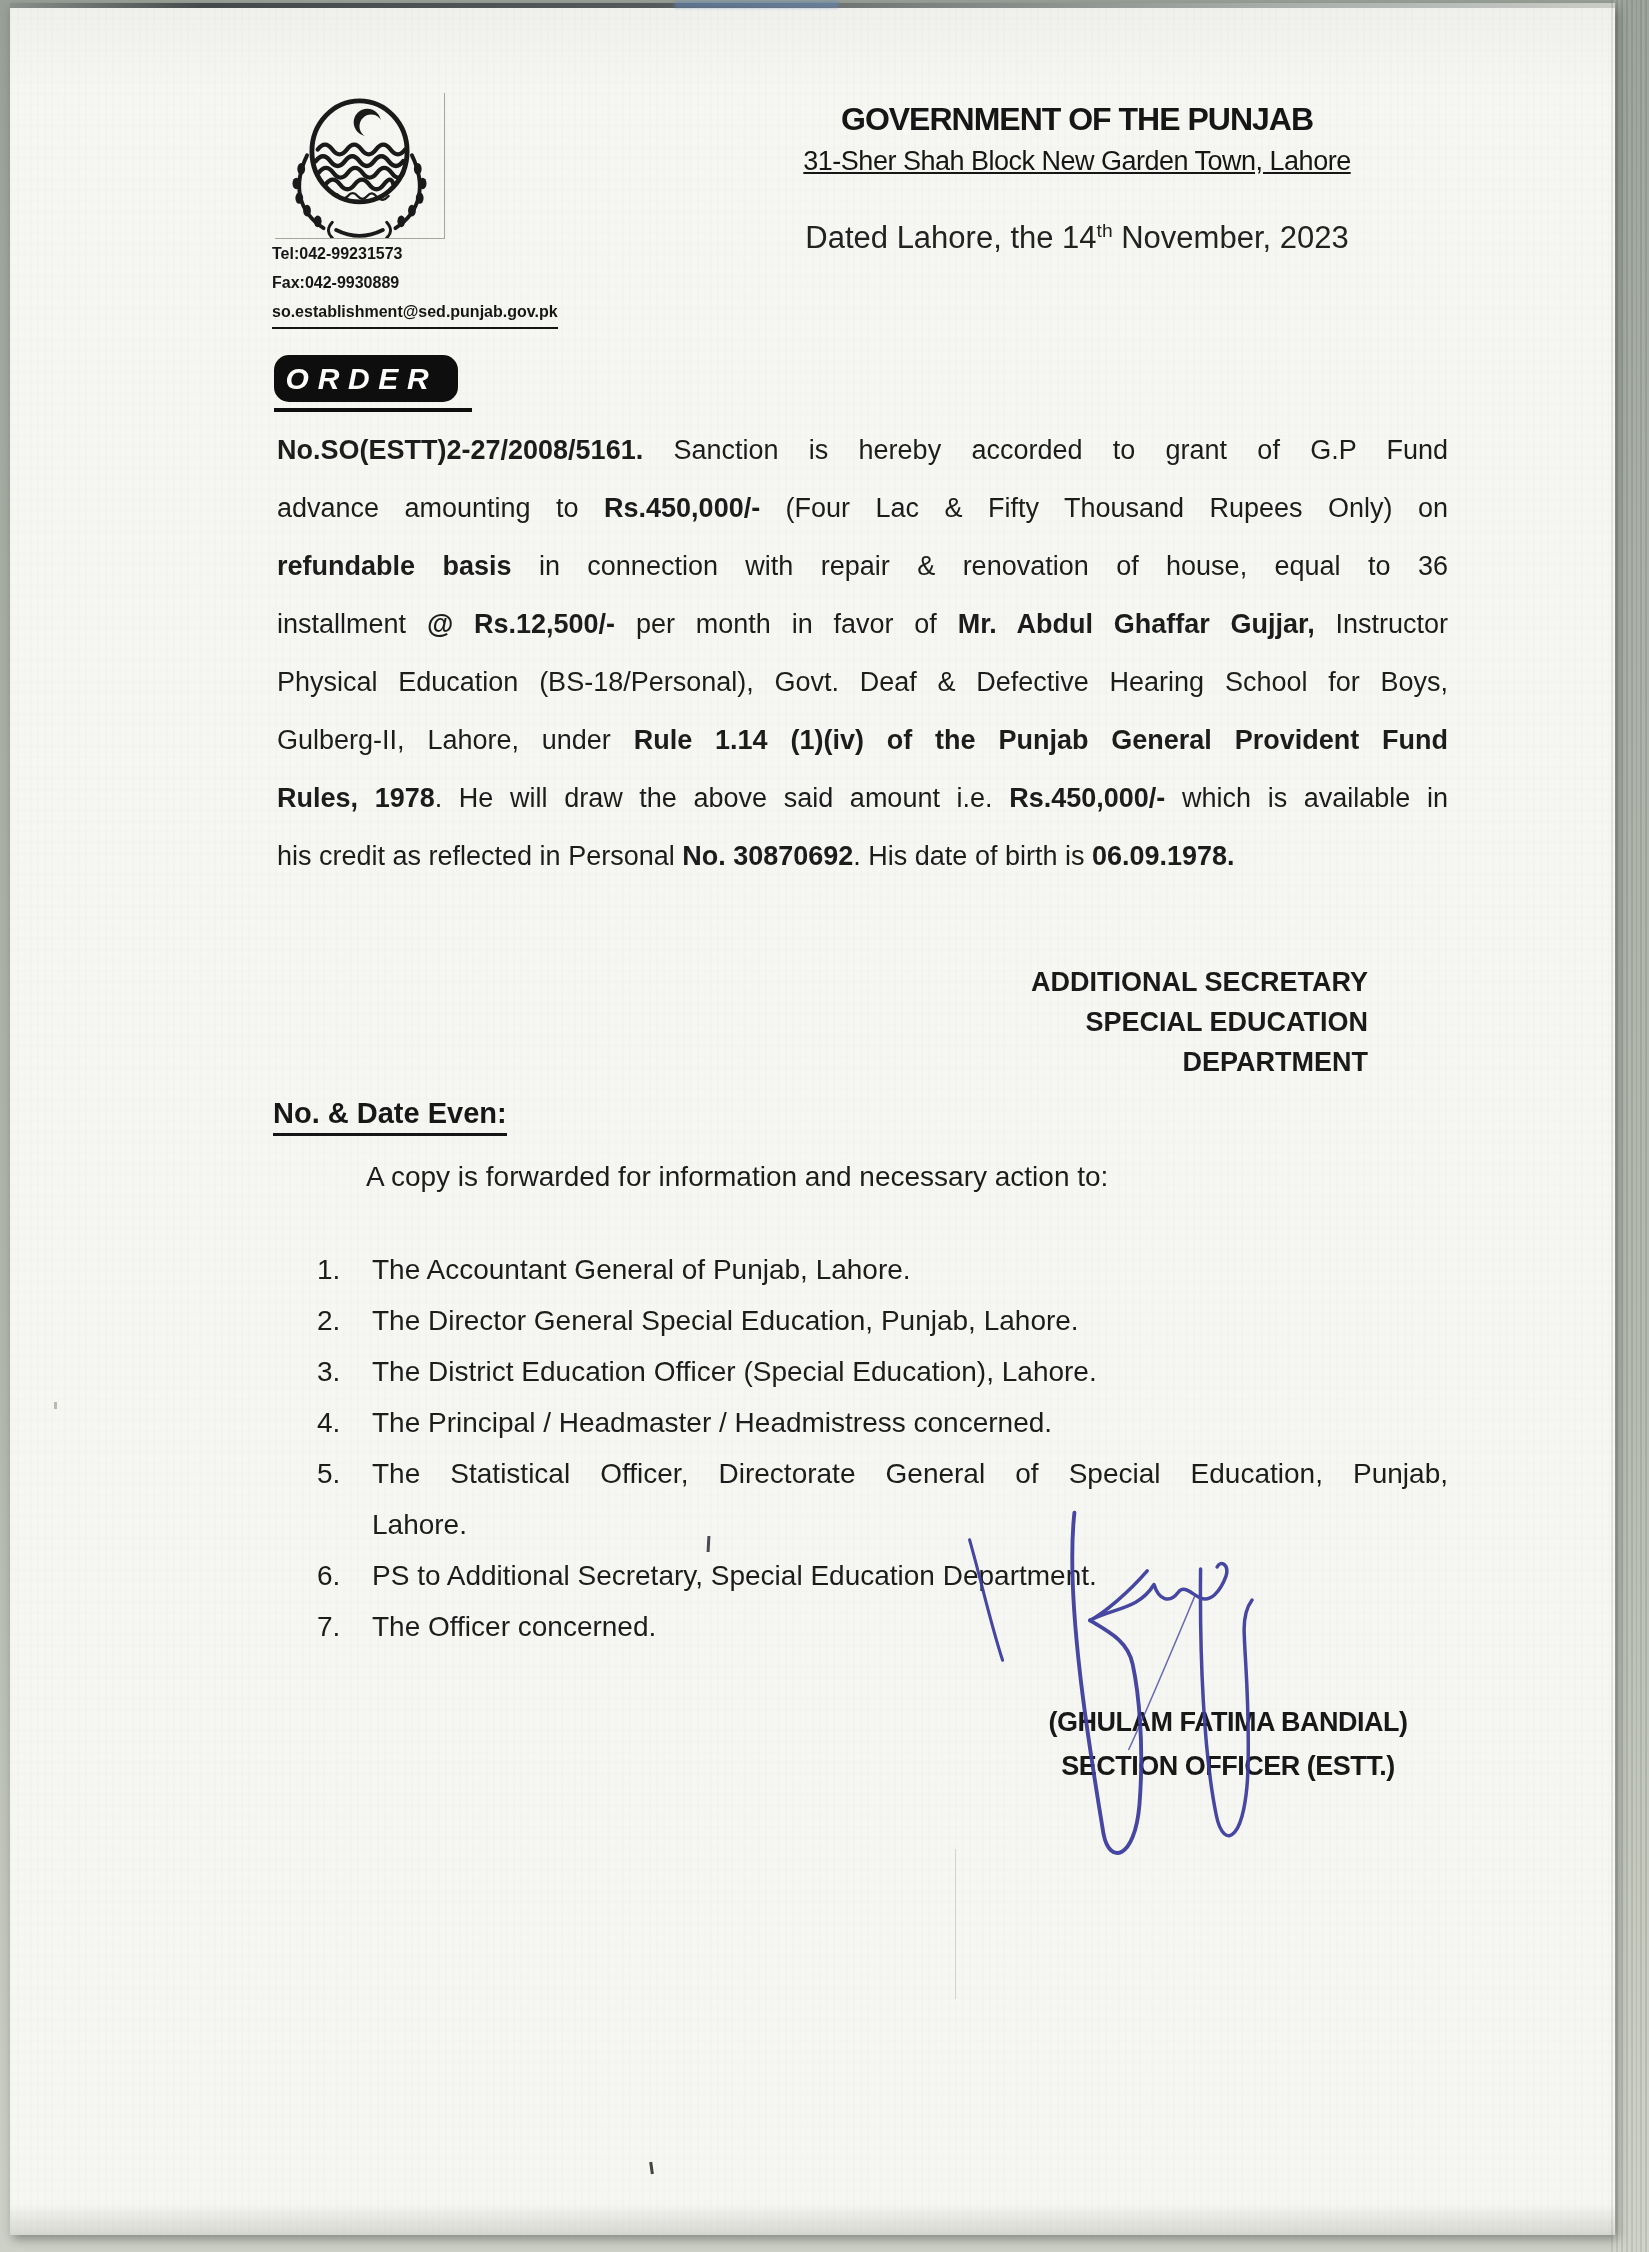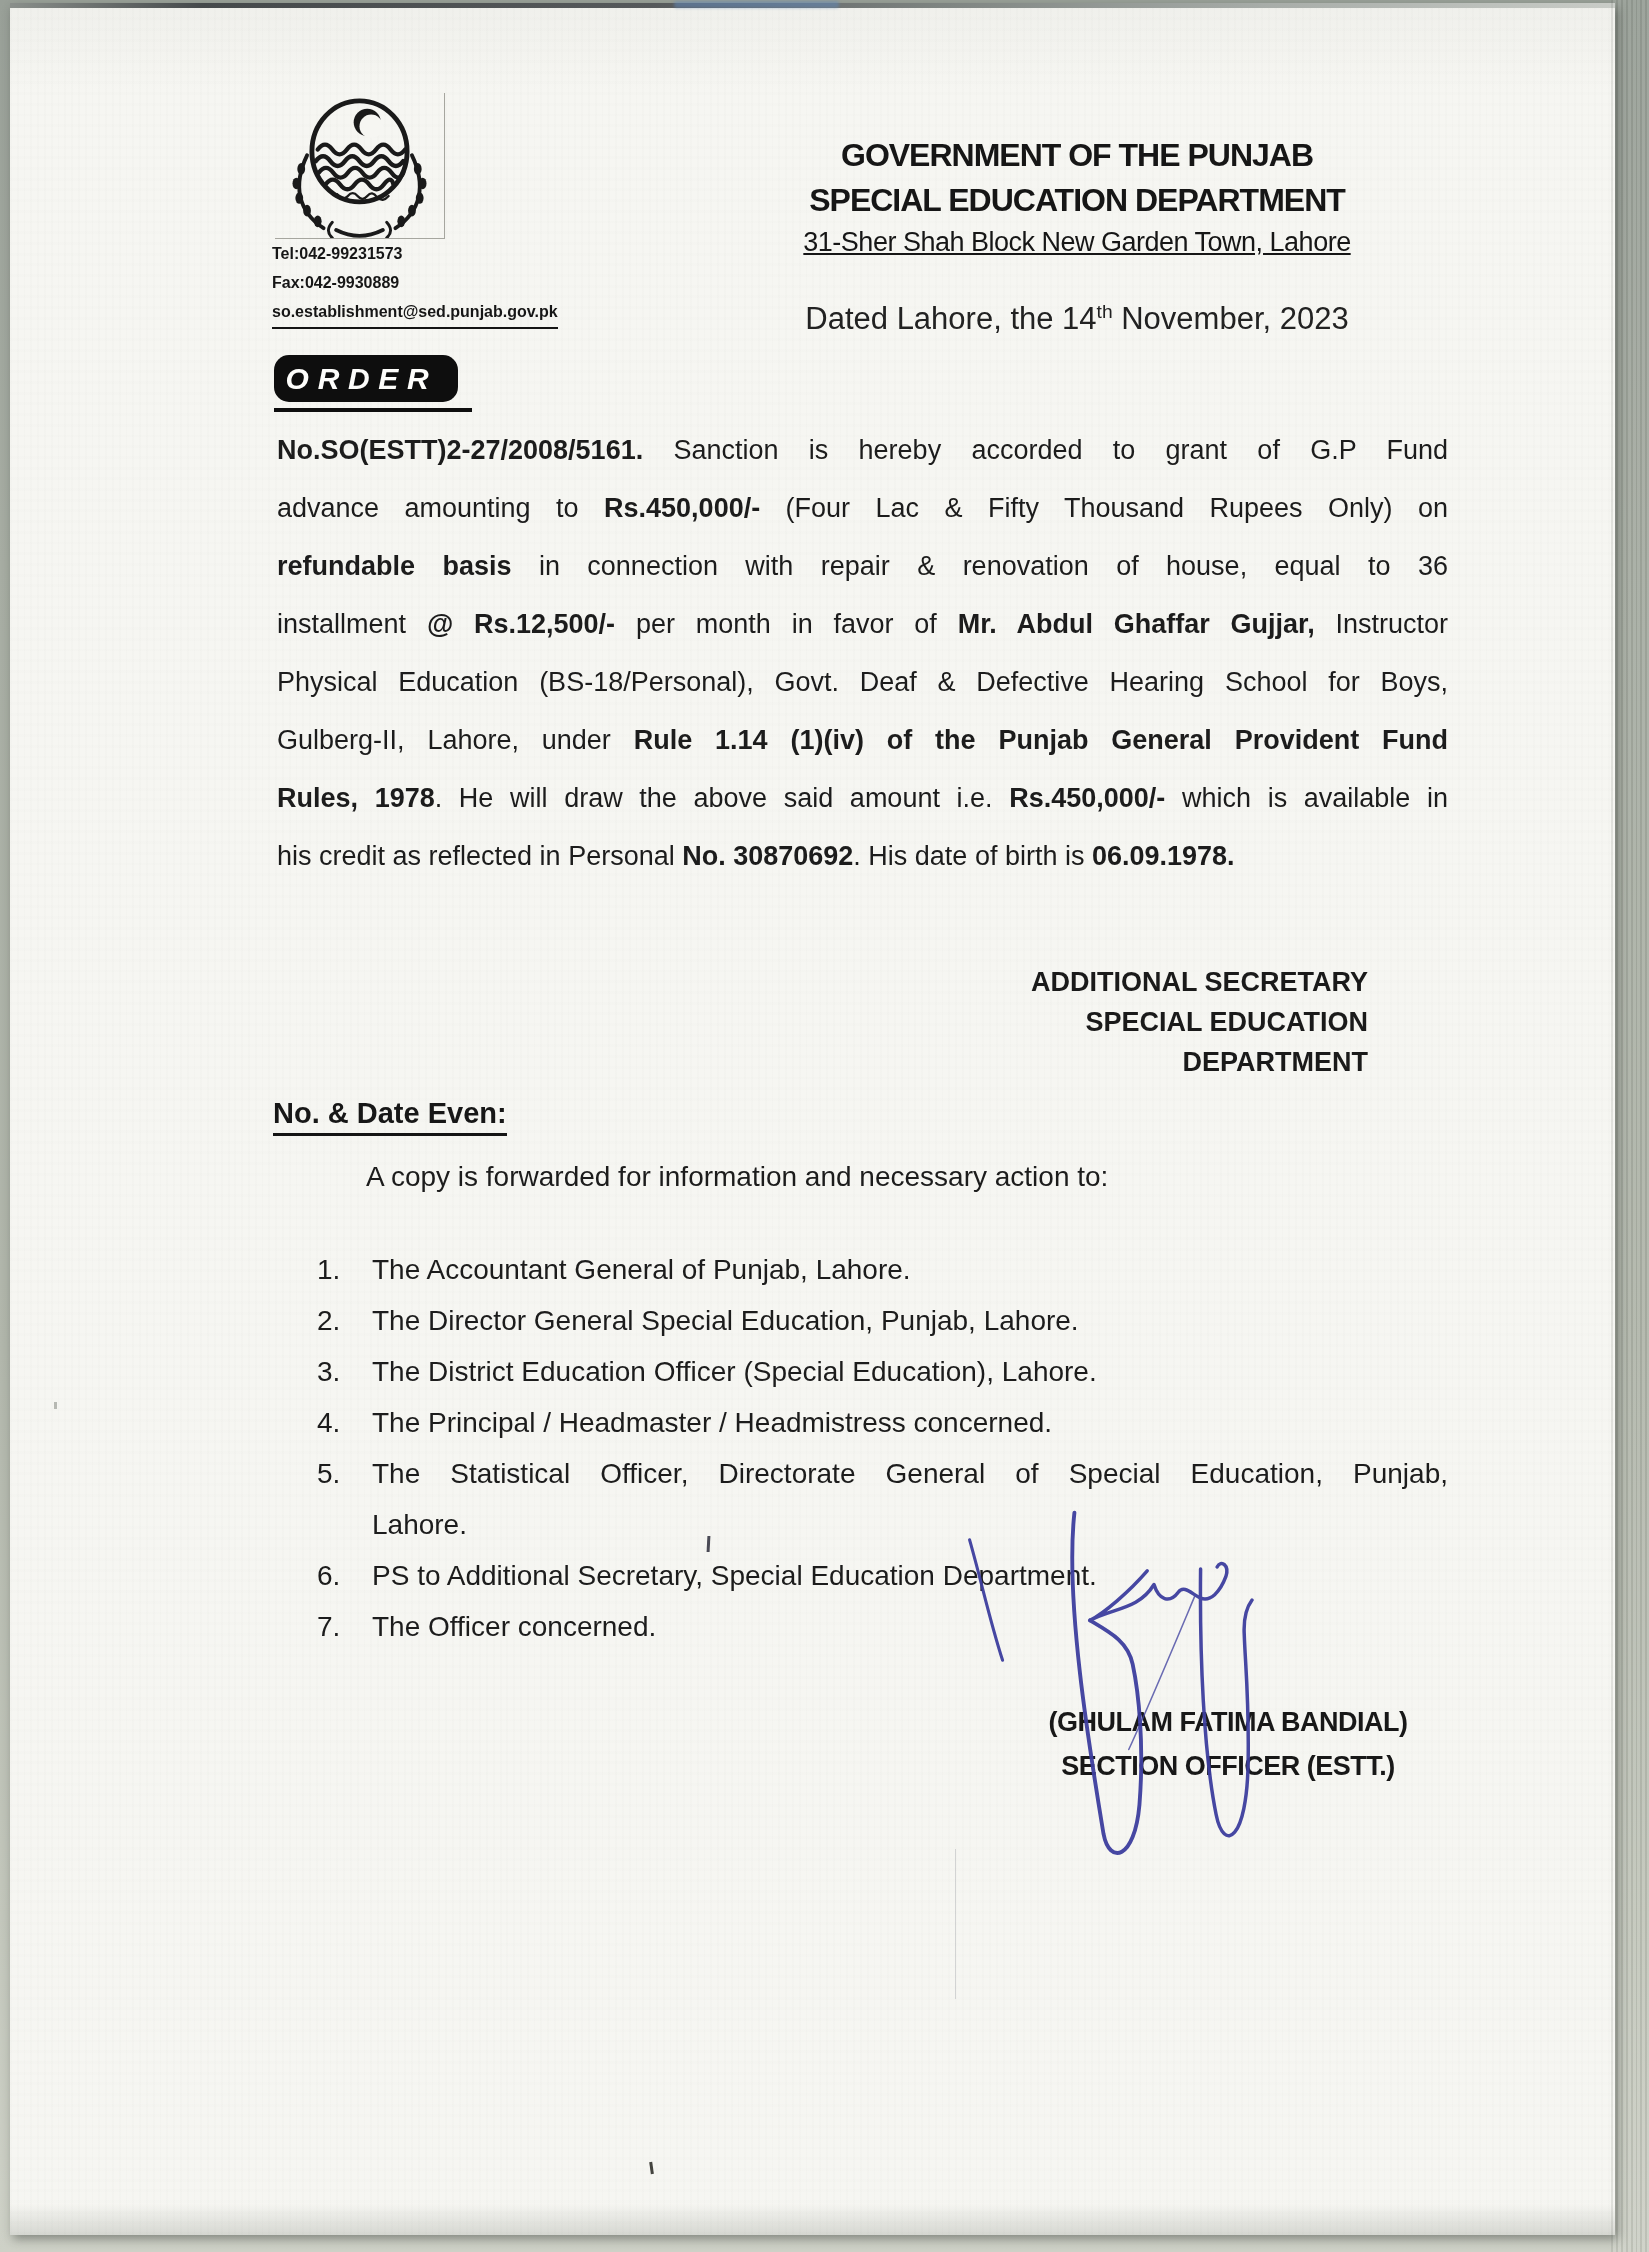--- a/index.html
+++ b/index.html
@@ -32,21 +32,21 @@
 
   
   .logo-box{position:absolute;left:275px;top:93px;width:169px;height:145px;
     border-right:1px solid #a6a69f;border-bottom:1px solid #a6a69f;}
 
   
   .contact{position:absolute;left:272px;top:239px;font-weight:bold;font-size:16px;line-height:29px;color:#161616;}
   .contact .email{display:inline-block;border-bottom:2.9px solid #151515;padding-bottom:1px;}
 
   
-  .header-block{position:absolute;left:757px;top:97px;width:640px;text-align:center;color:#161616;margin-top:36px;}
+  .header-block{position:absolute;left:757px;top:97px;width:640px;text-align:center;color:#161616;}
   .org{font-size:32px;font-weight:bold;letter-spacing:-1px;line-height:45px;}
   .addr{font-size:27px;line-height:39px;letter-spacing:-0.5px;text-decoration:underline;}
   .dated{margin-top:39px;font-size:31px;color:#222;}
   .dated sup{font-size:0.62em;vertical-align:super;}
 
   
   .order-box{position:absolute;left:274px;top:355px;width:184px;height:47px;background:#0e0e0e;
     display:flex;align-items:center;padding-left:11.6px;box-sizing:border-box;border-radius:15px;}
   .order-box span{color:#fdfdfb;font-style:italic;font-weight:bold;font-size:30px;letter-spacing:8.7px;}
   .order-underline{position:absolute;left:274px;top:408px;width:198px;height:3.9px;background:#0e0e0e;}
@@ -126,21 +126,20 @@
   </div>
 
   <div class="contact">
     <div>Tel:042-99231573</div>
     <div>Fax:042-9930889</div>
     <div><span class="email">so.establishment@sed.punjab.gov.pk</span></div>
   </div>
 
   <div class="header-block">
     <div class="org">GOVERNMENT OF THE PUNJAB</div>
-    <div class="org">SPECIAL EDUCATION DEPARTMENT</div>
     <div class="addr">31-Sher Shah Block New Garden Town, Lahore</div>
     <div class="dated"><span>Dated Lahore, the 14</span><sup>th</sup><span> November, 2023</span></div>
   </div>
 
   <div class="order-box">
     <span>ORDER</span>
   </div>
   <div class="order-underline"></div>
 
   <div class="body-par">

